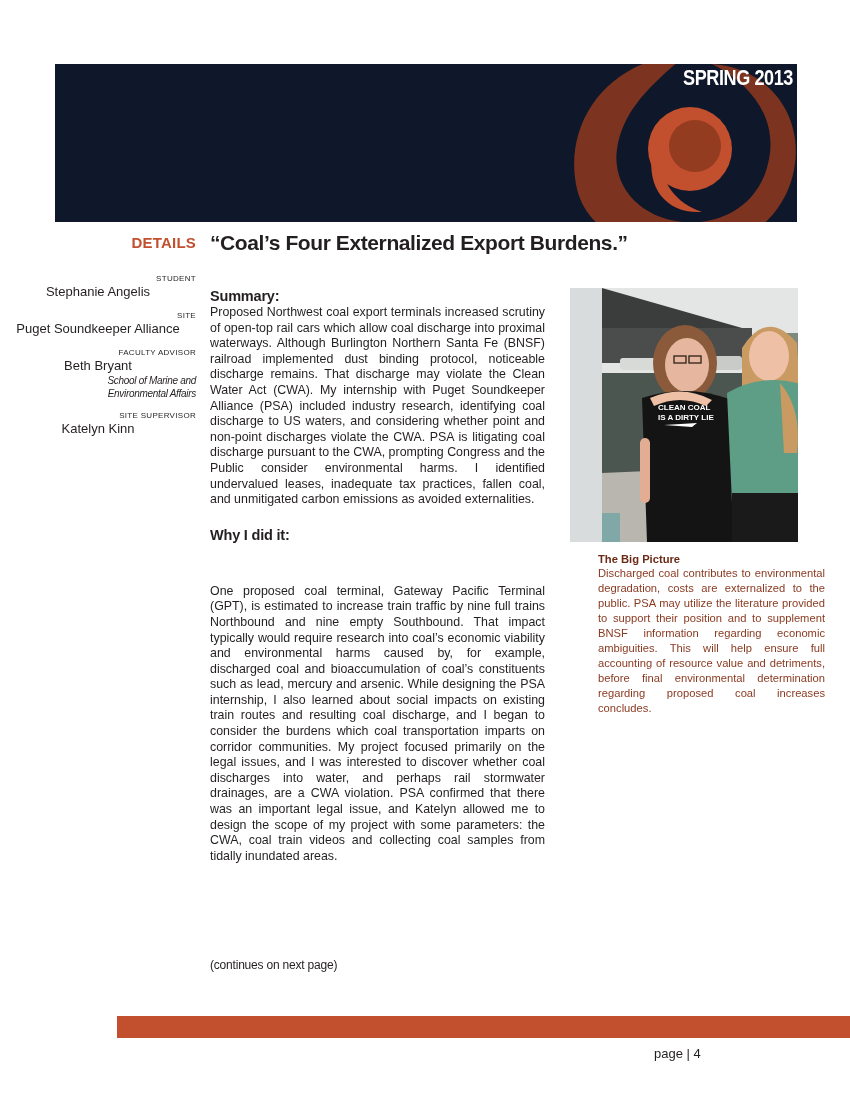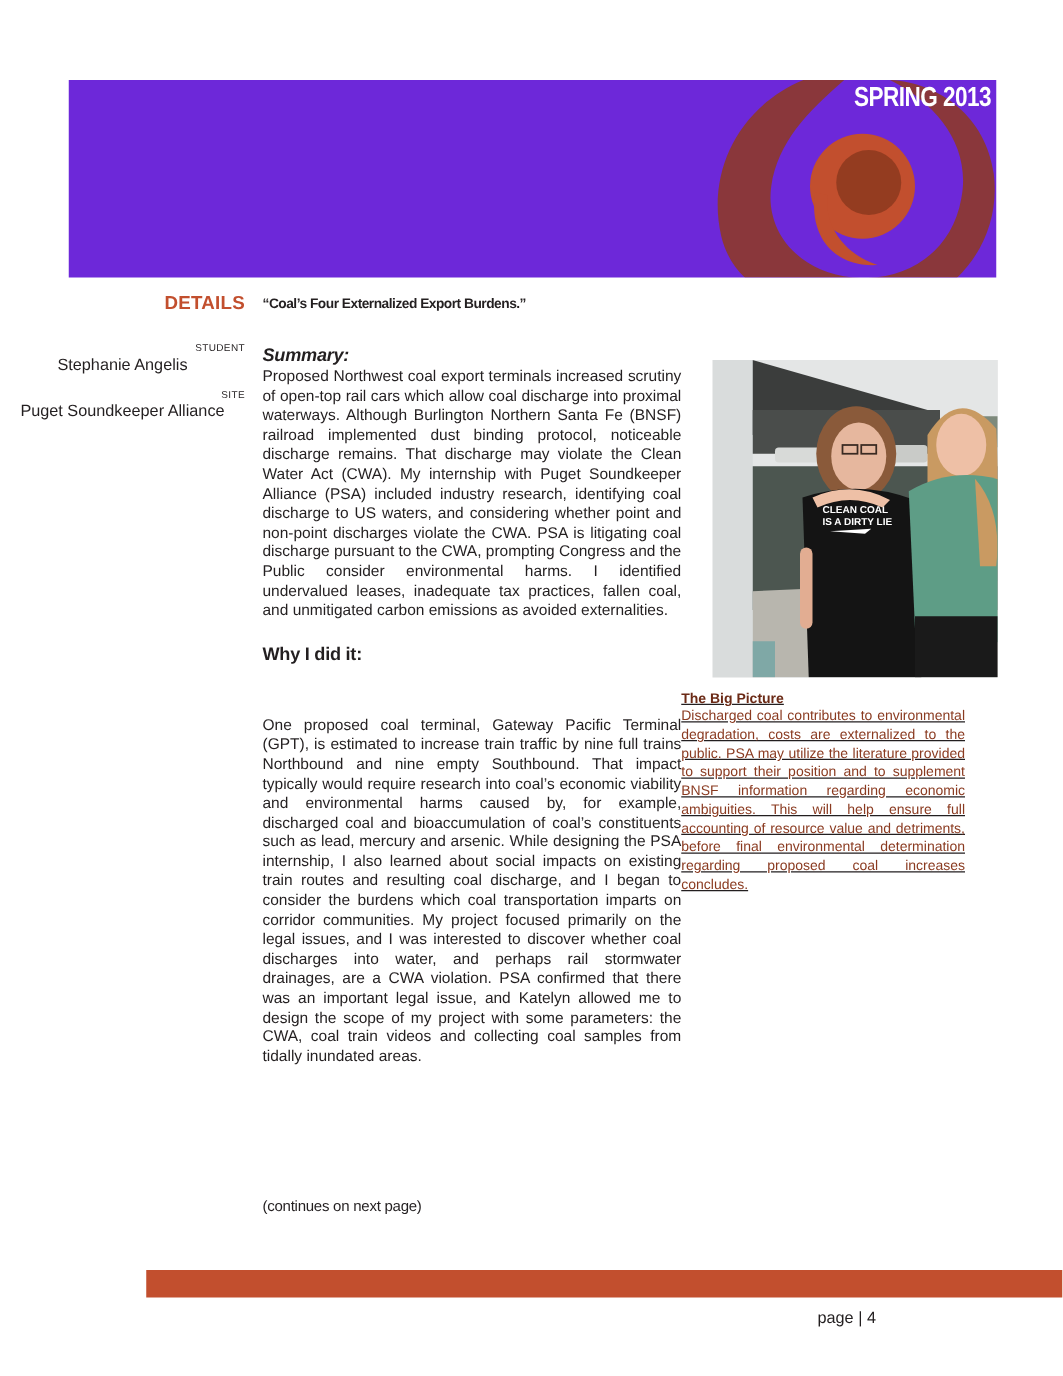--- a/index.html
+++ b/index.html
@@ -15,21 +15,21 @@
       color: #231f20;
     }
 
     
     .banner {
       position: absolute;
       left: 55px;
       top: 64px;
       width: 742px;
       height: 158px;
-      background: #6d28d9;
+      background: #0f172a;
       overflow: hidden;
     }
     .banner-swirl {
       position: absolute;
       right: 0;
       top: 0;
       width: 260px;
       height: 158px;
     }
     .season {
@@ -91,35 +91,35 @@
     
     .main {
       position: absolute;
       left: 210px;
       top: 233px;
       width: 335px;
     }
     .project-title {
       font-family: "Liberation Sans", sans-serif;
       font-weight: bold;
-      font-size: 11px;
+      font-size: 21px;
       line-height: 20px;
       color: #231f20;
       letter-spacing: -0.4px;
       white-space: nowrap;
     }
     .section-heading {
       font-family: "Liberation Sans", sans-serif;
       font-weight: bold;
       font-size: 14.5px;
       line-height: 18px;
       color: #231f20;
       letter-spacing: -0.2px;
     }
-    .h-summary { margin-top: 23px; font-style: italic; }
+    .h-summary { margin-top: 34px; }
     .h-why { margin-top: 18px; }
     .body-text {
       font-family: "Liberation Sans", sans-serif;
       font-size: 12.4px;
       line-height: 15.6px;
       color: #231f20;
       text-align: justify;
       hyphens: manual;
     }
     .p-summary { }
@@ -141,24 +141,23 @@
       top: 288px;
       width: 228px;
       height: 254px;
       overflow: hidden;
       background: #d9dcdc;
       padding-left: 32px;
     }
     .photo svg { display: block; }
     .caption {
       position: absolute;
-      left: 545px;
+      left: 598px;
       top: 552px;
       width: 227px;
-      text-decoration: underline;
     }
     .caption-title {
       font-family: "Liberation Sans", sans-serif;
       font-weight: bold;
       font-size: 11.2px;
       line-height: 14px;
       color: #6b2a16;
     }
     .caption-text {
       font-family: "Liberation Sans", sans-serif;
@@ -209,21 +208,31 @@
   <div class="detail-block">
     <div class="detail-label">STUDENT</div>
     <div class="detail-value">Stephanie Angelis</div>
   </div>
 
   <div class="detail-block">
     <div class="detail-label">SITE</div>
     <div class="detail-value">Puget Soundkeeper Alliance</div>
   </div>
 
-
+  <div class="detail-block">
+    <div class="detail-label">FACULTY ADVISOR</div>
+    <div class="detail-value">Beth Bryant</div>
+    <div class="detail-sub">School of Marine and</div>
+    <div class="detail-sub">Environmental Affairs</div>
+  </div>
+
+  <div class="detail-block">
+    <div class="detail-label">SITE SUPERVISOR</div>
+    <div class="detail-value">Katelyn Kinn</div>
+  </div>
 
 </aside>
 
 <main class="main">
   <h1 class="project-title">“Coal’s Four Externalized Export Burdens.”</h1>
 
   <h2 class="section-heading h-summary">Summary:</h2>
   <p class="body-text p-summary">Proposed Northwest coal export terminals increased scrutiny of open-top rail cars which allow coal discharge into proximal waterways. Although Burlington Northern Santa Fe (BNSF) railroad implemented dust binding proto­col, noticeable discharge remains.  That discharge may violate the Clean Water Act (CWA). My internship with Puget Soundkeeper Alliance (PSA) included industry research, identifying coal discharge to US waters, and considering whether point and non-point discharges violate the CWA. PSA is litigating coal discharge pursuant to the CWA, prompting Congress and the Public consider environmental harms. I identified undervalued leases, inadequate tax practices, fallen coal, and unmitigated carbon emissions as avoided externalities.</p>
 
   <h2 class="section-heading h-why">Why I did it:</h2>

